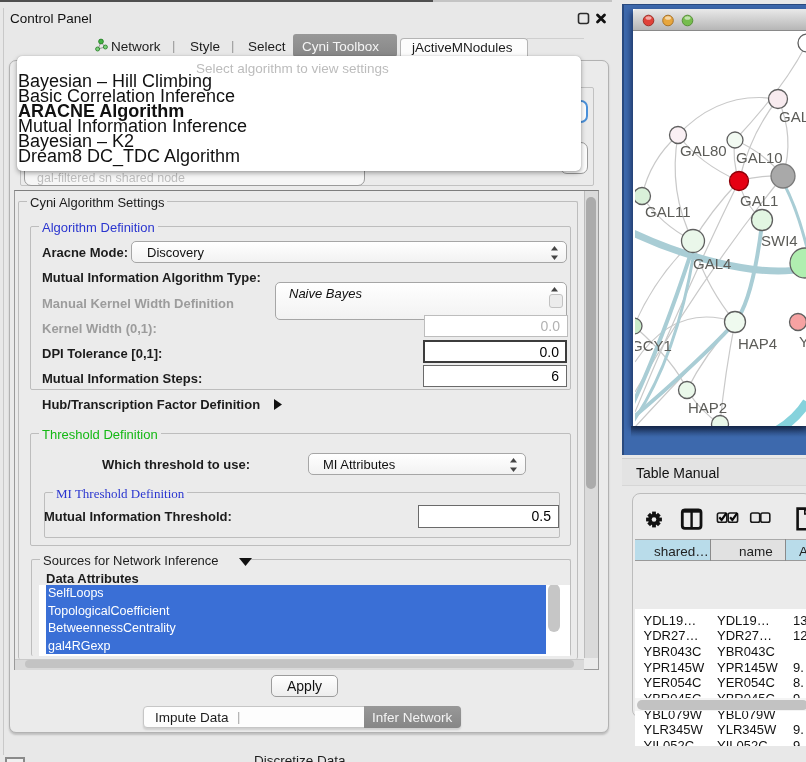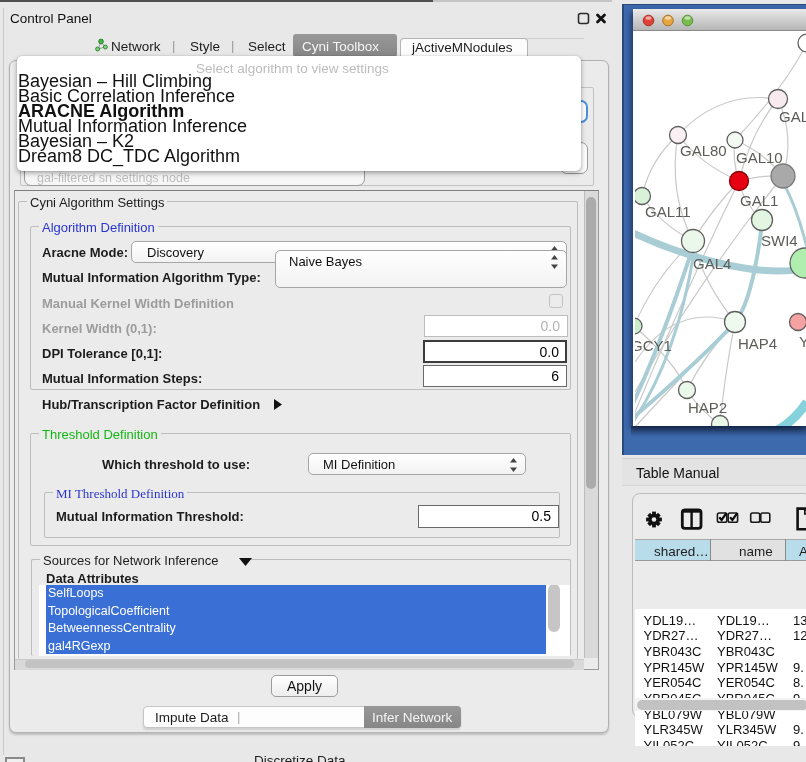--- a/index.html
+++ b/index.html
@@ -47,21 +47,21 @@
   <div class="abs" style="left:399.5px;top:38px;width:128px;height:21px;background:#fcfcfc;border:1px solid #b4b4b4;border-radius:4px 4px 0 0;border-bottom:none;"></div>
   <div class="abs" style="left:527px;top:38px;width:57px;height:1px;background:#cfcfcf;"></div>
   <div class="abs" style="left:412px;top:40px;font-size:13.5px;color:#1c1c1c;">jActiveMNodules</div>
 
   <div class="abs" style="left:9px;top:60px;width:600px;height:673px;background:#ebebeb;border:1.5px solid #b2b2b2;border-radius:7px;box-shadow:0 1.5px 2px rgba(0,0,0,0.18);"></div>
 
   <div class="abs" style="left:20px;top:87px;width:574px;height:99px;border:1px solid #c2c2c2;border-radius:2px;"></div>
   <div class="abs" style="left:560px;top:100px;width:28px;height:23px;background:#fff;border:2.5px solid #4a90d9;border-radius:7px;"></div>
   <div class="abs" style="left:560px;top:142px;width:27.5px;height:32px;background:#fdfdfd;border:1.3px solid #9a9a9a;border-radius:7px;"></div>
   <div class="abs" style="left:24px;top:150px;width:341px;height:36px;background:#f6f6f6;border:1.3px solid #9a9a9a;border-radius:7px;"></div>
-  <div class="abs" style="left:37px;top:170.5px;font-size:12.5px;color:#bdbdbd;">gal-filtered sn settings node</div>
+  <div class="abs" style="left:37px;top:170.5px;font-size:12.5px;color:#bdbdbd;">gal-filtered sn shared node</div>
 
   <div class="abs" style="left:14px;top:190px;width:585px;height:480px;background:#ebebeb;border:1px solid #9a9a9a;border-top:1.5px solid #7e7e7e;"></div>
 
   <div class="abs" style="left:584px;top:191px;width:14px;height:467px;background:#dadada;border-left:1px solid #bcbcbc;"></div>
   <div class="abs" style="left:586px;top:197px;width:10px;height:292px;background:#ababab;border-radius:6px;"></div>
 
   <div class="abs" style="left:15px;top:658.5px;width:569px;height:11px;background:#d9d9d9;border-top:1px solid #c9c9c9;"></div>
   <div class="abs" style="left:25px;top:660px;width:549px;height:8px;background:#c3c3c3;border-radius:4.5px;"></div>
 
   <div class="group" style="left:18px;top:201px;width:560px;height:458px;border-bottom:none;">
@@ -73,21 +73,21 @@
   </div>
   <div class="lbl" style="left:42px;top:245px;">Aracne Mode:</div>
   <div class="combo" style="left:131px;top:241px;width:436px;height:22px;">
     <span class="ctext">Discovery</span>
     <svg class="carrow" viewBox="0 0 9 16">
         <path d="M4.5 1 L8 5.5 L1 5.5 Z" fill="#444"></path>
         <path d="M4.5 15 L8 10.5 L1 10.5 Z" fill="#444"></path>
       </svg>
   </div>
   <div class="lbl" style="left:42px;top:270px;">Mutual Information Algorithm Type:</div>
-  <div class="combo" style="left:275px;top:250px;width:292px;height:38px;">
+  <div class="combo" style="left:275px;top:282px;width:292px;height:38px;font-style:italic;">
     <span class="ctext" style="left:13px;">Naive Bayes</span>
     <svg class="carrow" viewBox="0 0 9 16">
         <path d="M4.5 1 L8 5.5 L1 5.5 Z" fill="#444"></path>
         <path d="M4.5 15 L8 10.5 L1 10.5 Z" fill="#444"></path>
       </svg>
   </div>
   <div class="lbl gray" style="left:42px;top:296px;">Manual Kernel Width Definition</div>
   <div class="abs" style="left:549px;top:294px;width:14px;height:14px;background:#ececec;border:1px solid #c2c2c2;border-radius:3px;"></div>
   <div class="lbl gray" style="left:42px;top:321px;">Kernel Width (0,1):</div>
   <div class="field" style="left:424px;top:315px;width:144px;height:22px;border:1px solid #bdbdbd;color:#b2b2b2;padding:2px 7px 0 0;">0.0</div>
@@ -99,31 +99,31 @@
   <div class="lbl" style="left:42px;top:397px;">Hub/Transcription Factor Definition</div>
   <svg class="abs" style="left:272px;top:398px;" width="12" height="13" viewBox="0 0 12 13">
       <path d="M2 1 L10 6.5 L2 12 Z" fill="#111"></path>
     </svg>
 
   <div class="group" style="left:30px;top:433px;width:541px;height:113px;">
     <div class="gtitle" style="color:#14b814;">Threshold Definition</div>
   </div>
   <div class="lbl" style="left:102px;top:457px;">Which threshold to use:</div>
   <div class="combo" style="left:308px;top:453px;width:218px;height:22px;">
-    <span class="ctext" style="left:14px;">MI Definition</span>
+    <span class="ctext" style="left:14px;">MI Attributes</span>
     <svg class="carrow" viewBox="0 0 9 16">
         <path d="M4.5 1 L8 5.5 L1 5.5 Z" fill="#444"></path>
         <path d="M4.5 15 L8 10.5 L1 10.5 Z" fill="#444"></path>
       </svg>
   </div>
 
   <div class="group" style="left:44px;top:492px;width:516px;height:46px;font-family:Liberation Serif, serif;">
     <div class="gtitle" style="color:#2a35cf;">MI Threshold Definition</div>
   </div>
-  <div class="lbl" style="left:56px;top:509px;text-align:right;">Mutual Information Threshold:</div>
+  <div class="lbl" style="left:44px;top:509px;text-align:right;">Mutual Information Threshold:</div>
   <div class="field" style="left:418px;top:505px;width:141px;height:23px;border:1.3px solid #6a6a6a;color:#000;padding:2px 7px 0 0;">0.5</div>
 
   <div class="group" style="left:31px;top:559px;width:540px;height:97px;border-bottom:none;">
     <div class="gtitle" style="color:#1c1c1c;padding-right:24px;">Sources for Network Inference</div>
   </div>
   <svg class="abs" style="left:238px;top:556px;" width="15" height="11" viewBox="0 0 15 11">
       <path d="M1 2 L14 2 L7.5 10 Z" fill="#111"></path>
     </svg>
   <div class="lbl" style="left:46px;top:571px;">Data Attributes</div>
 

